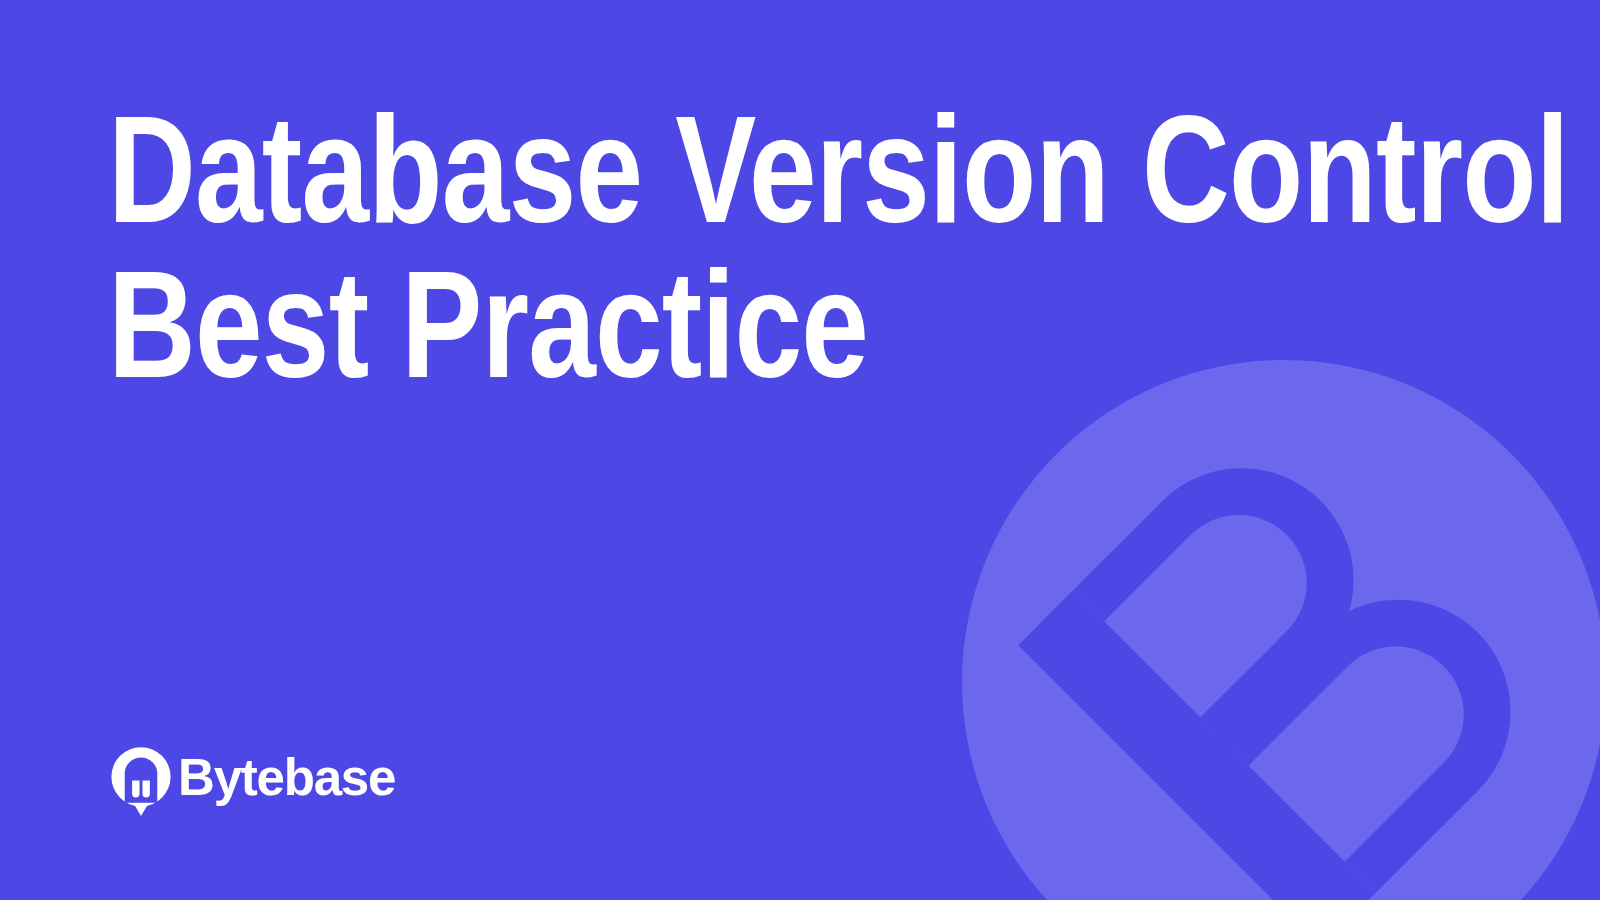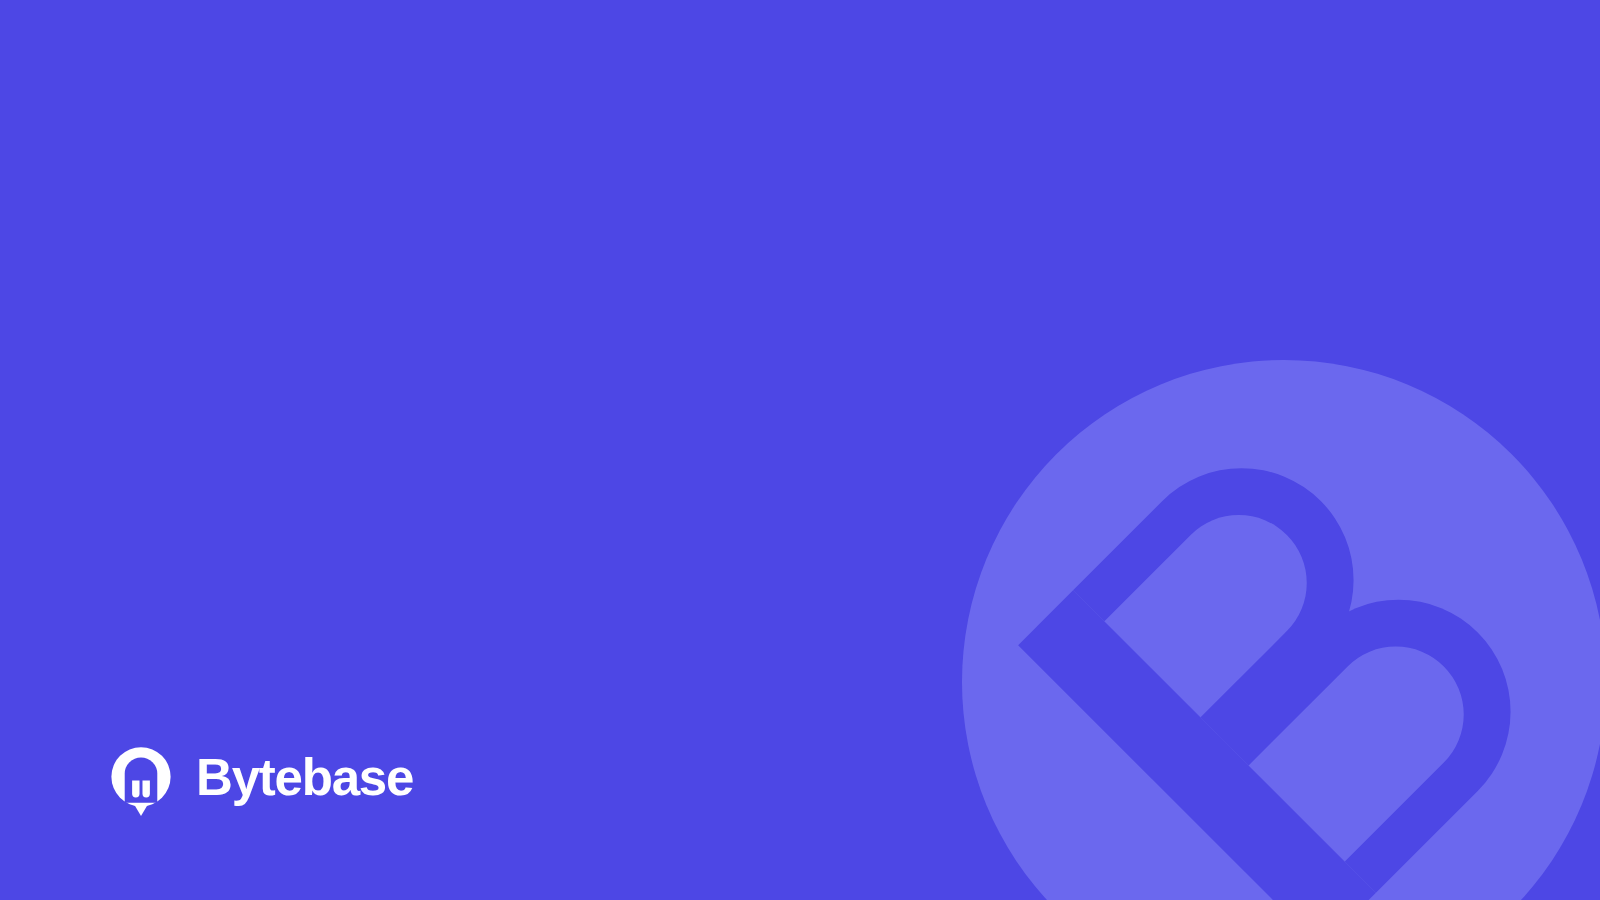--- a/index.html
+++ b/index.html
@@ -54,21 +54,20 @@
     transform-origin: left center;
   }
 
   
   #logo-lockup {
     position: absolute;
     left: 104px;
     bottom: 84px;
     display: flex;
     align-items: center;
-    gap: 18px;
   }
 
   #logo-mark {
     width: 74px;
     height: 74px;
     flex: none;
     display: block;
   }
 
   #logo-wordmark {
@@ -95,20 +94,24 @@
           <path d="M238 152 H360 a68 68 0 0 1 0 136 H238 Z" fill="#fff"></path>
 
           <path d="M238 312 H382 a112 112 0 0 1 0 224 H238 Z" fill="#000"></path>
           <path d="M238 356 H378 a68 68 0 0 1 0 136 H238 Z" fill="#fff"></path>
         </g>
       </mask>
     </defs>
     <rect x="0" y="0" width="644" height="644" fill="#6b68ee" mask="url(#b-knockout)"></rect>
   </svg>
 
+  <div id="title-block">
+    <div class="title-line">Database Version Control</div>
+    <div class="title-line">Best Practice</div>
+  </div>
 
   <div id="logo-lockup">
 
     <svg id="logo-mark" viewBox="0 0 100 100" xmlns="http://www.w3.org/2000/svg" aria-hidden="true">
       <defs>
         <mask id="mark-cut" maskUnits="userSpaceOnUse" x="0" y="0" width="100" height="100">
           <rect x="0" y="0" width="100" height="100" fill="#000"></rect>
 
           <circle cx="50" cy="47" r="40" fill="#fff"></circle>
 

